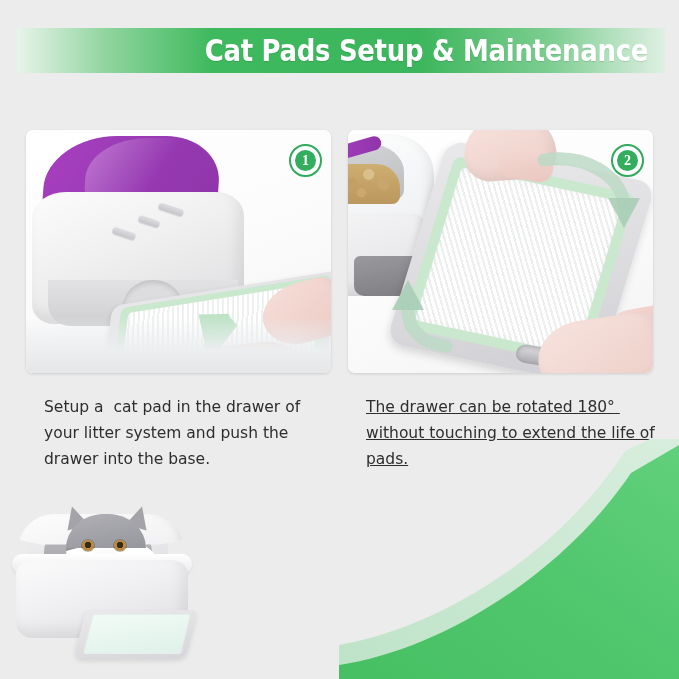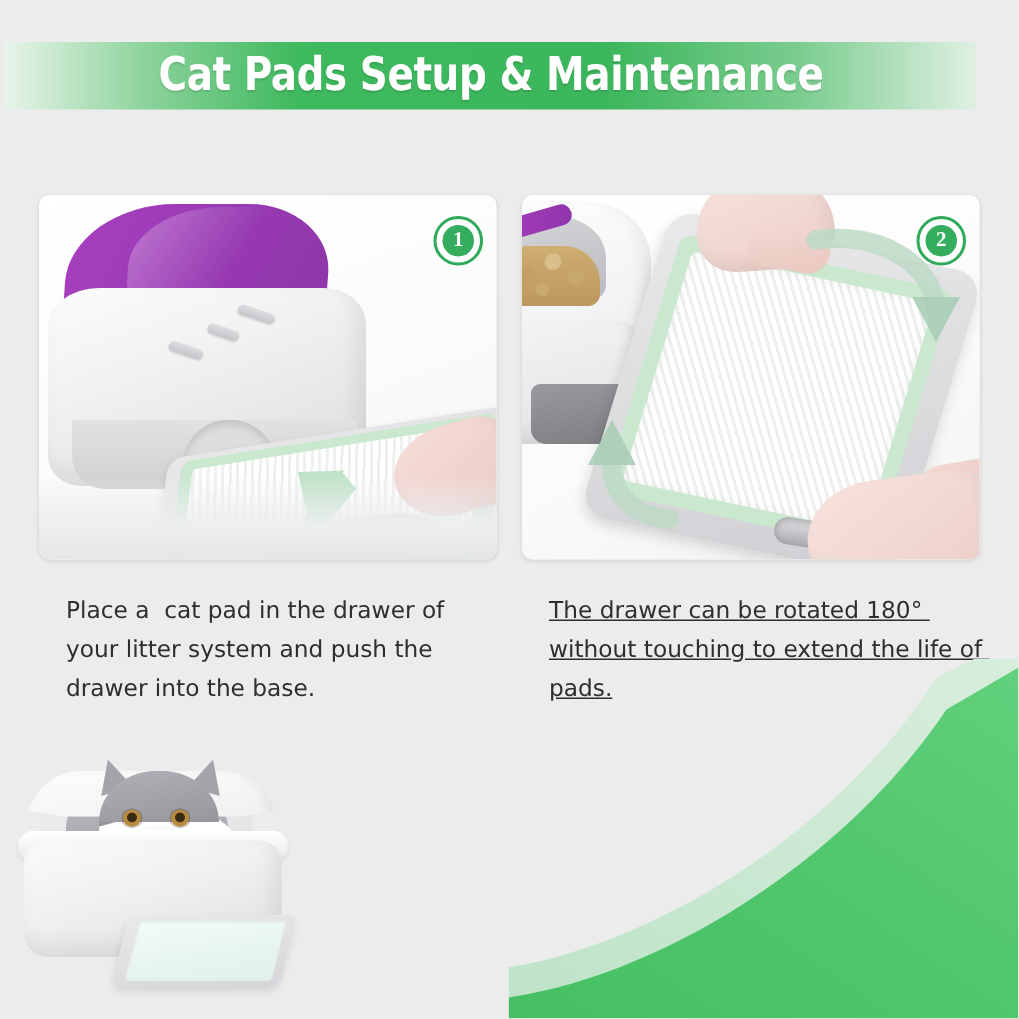--- a/index.html
+++ b/index.html
@@ -8,23 +8,23 @@
     width:679px;height:679px;
     background:#ececec;
     font-family:"Liberation Sans","DejaVu Sans",sans-serif;
     overflow:hidden;
     position:relative;
   }
   #root{position:absolute;inset:0;width:679px;height:679px;overflow:hidden;}
 
   
   .banner{
-    position:absolute;left:3px;top:28px;width:648px;height:45px;
+    position:absolute;left:17px;top:28px;width:648px;height:45px;
     background:linear-gradient(to right,#e8f4ea 0%,#8fd49e 14%,#3fb95e 30%,#3cb65c 62%,#7ccd90 82%,#dff0e3 100%);
-    display:flex;align-items:center;justify-content:center;
+    display:flex;align-items:center;justify-content:flex-end;
   }
   .banner-title{
     color:#ffffff;
     font-family:"DejaVu Sans Condensed","Liberation Sans Narrow","Liberation Sans",sans-serif;
     font-weight:bold;font-size:31px;line-height:1;
     letter-spacing:-0.3px;
     transform:scaleX(0.93);
     text-shadow:0 1px 1px rgba(0,0,0,.12);
     white-space:nowrap;
   }
@@ -438,21 +438,21 @@
           <path d="M98 216 C72 214 58 196 60 176" fill="none" stroke="#bcd9c6" stroke-width="13" stroke-linecap="round" opacity="0.85"></path>
           <path d="M44 180 L76 180 L60 150 Z" fill="#a8cdb6" opacity="0.9"></path>
         </g>
       </svg>
     </div>
   </div>
   <div class="badge b2">
     <div class="badge-inner">2</div>
   </div>
 
-  <div class="caption c1">Place a  cat pad in the drawer of your litter system and push the drawer into the base.</div>
+  <div class="caption c1">Setup a  cat pad in the drawer of your litter system and push the drawer into the base.</div>
   <div class="caption c2">The drawer can be rotated 180° without touching to extend the life of pads.</div>
 
   <div class="cat-photo">
     <div class="sh cat-box-back"></div>
     <div class="sh cat-box-cav"></div>
     <div class="sh cat-rim"></div>
     <div class="sh cat-body"></div>
     <div class="sh cat-ear-l"></div>
     <div class="sh cat-ear-r"></div>
     <div class="sh cat-head"></div>

